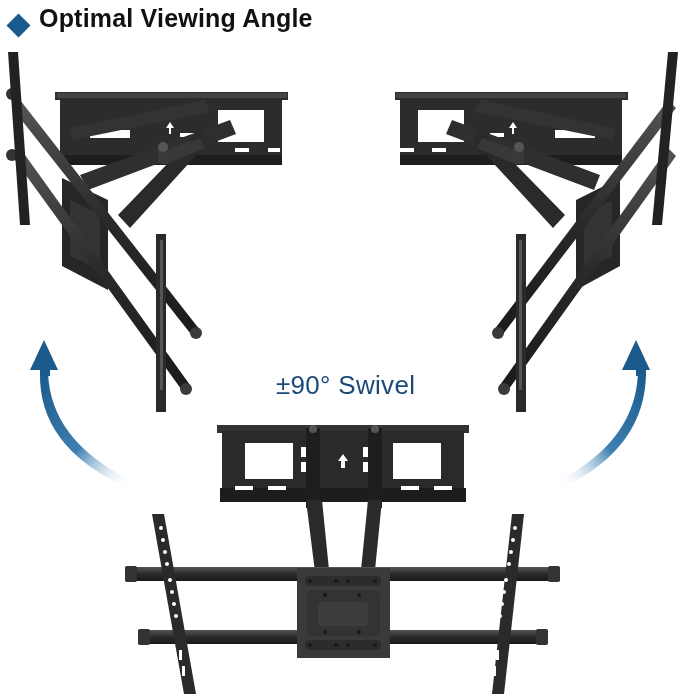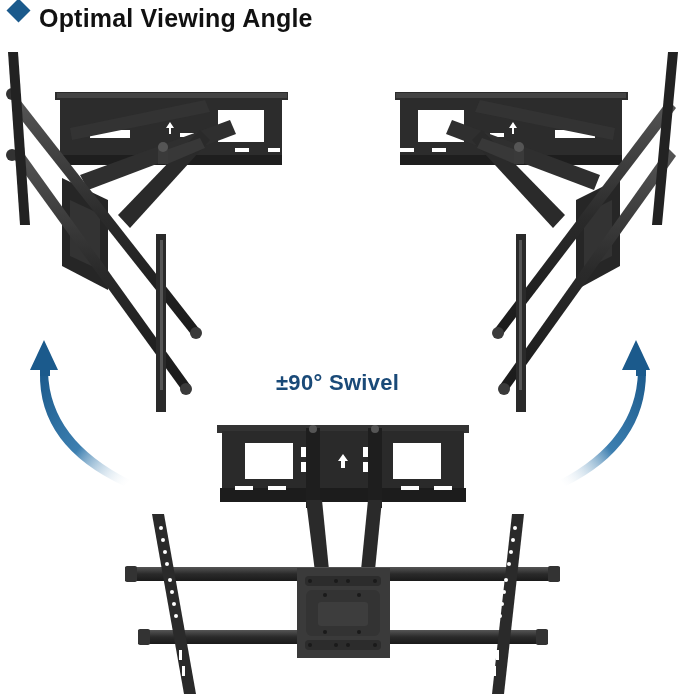--- a/index.html
+++ b/index.html
@@ -1,20 +1,20 @@
 <!DOCTYPE html>
 <html><head>
 <meta charset="utf-8">
 <style>
   html,body{margin:0;padding:0;background:#ffffff;}
   body{width:700px;height:699px;position:relative;overflow:hidden;font-family:"Liberation Sans","DejaVu Sans",sans-serif;}
-  .title{position:absolute;left:4px;top:2px;display:flex;align-items:flex-start;gap:8px;}
+  .title{position:absolute;left:4px;top:2px;display:flex;align-items:flex-end;gap:8px;}
   .diamond{width:17px;height:17px;background:#1b5a8c;transform:rotate(45deg);margin-left:6px;margin-right:4px;}
   .title-text{font-size:25px;font-weight:bold;color:#111;letter-spacing:0.2px;line-height:32px;}
-  .swivel{position:absolute;left:276px;top:370px;font-size:22px;font-weight:bold;color:#1a4a78;letter-spacing:0.3px;}
+  .swivel{position:absolute;left:276px;top:370px;font-size:26px;font-weight:normal;color:#1a4a78;letter-spacing:0.3px;}
   svg{position:absolute;left:0;top:0;}
 </style>
 </head>
 <body>
 
 <div class="title">
   <span class="diamond"></span>
   <span class="title-text">Optimal Viewing Angle</span>
 </div>
 

